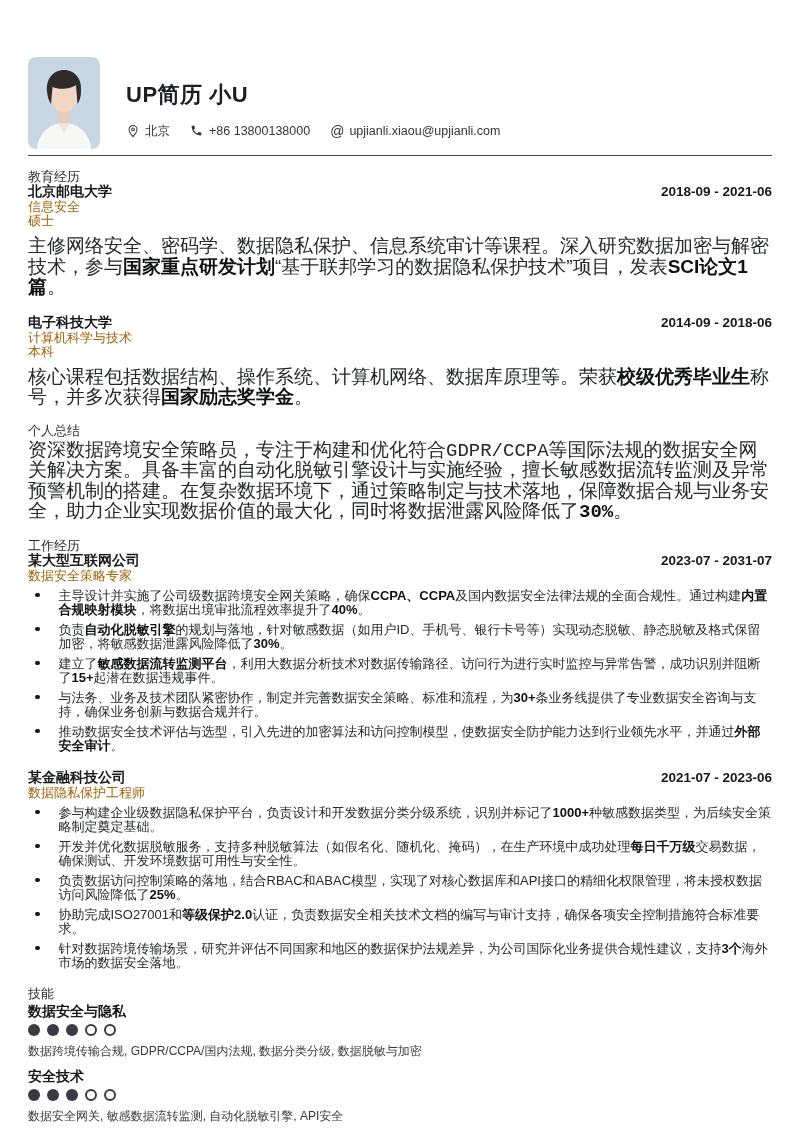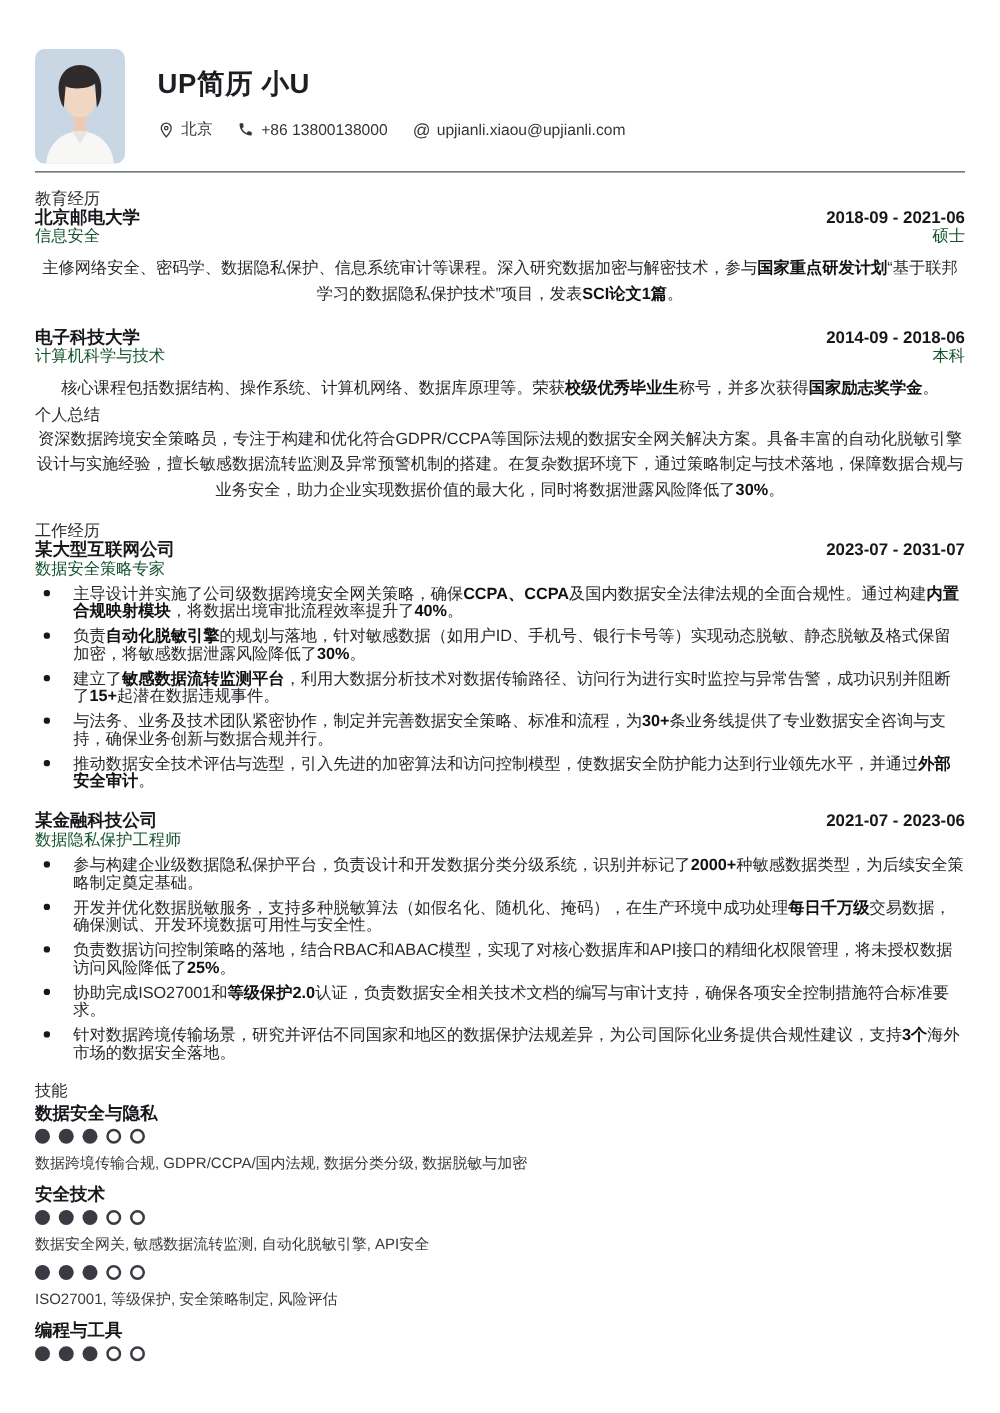--- a/index.html
+++ b/index.html
@@ -1,43 +1,43 @@
 <!DOCTYPE html>
 <html><head>
 <meta charset="utf-8">
 <style>
   * { margin:0; padding:0; box-sizing:border-box; }
   html,body { width:800px; height:1130px; overflow:hidden; background:#ffffff; }
   body { font-family:"Liberation Sans","DejaVu Sans",sans-serif; color:#26282c; }
   .page { padding:0 28px; }
 
   
-  .header { display:flex; align-items:flex-start; gap:26px; padding-top:39px; }
+  .header { display:flex; align-items:center; gap:26px; padding-top:57px; }
   .photo { width:72px; height:92px; border-radius:8px; overflow:hidden; flex:none; }
   .photo svg { display:block; }
   .head-info { padding-top:13px; }
   .name { font-size:22px; font-weight:700; color:#1c1e22; letter-spacing:.5px; }
   .contact { display:flex; align-items:center; gap:20px; margin-top:13px; font-size:12.5px; color:#33353a; }
   .citem { display:flex; align-items:center; gap:5px; }
   .cicon { width:14px; height:14px; display:inline-flex; }
   .at-glyph { font-size:14px; color:#33353a; line-height:14px; }
 
   .divider { border-top:1.2px solid #4c4e52; margin-top:6px; }
 
   
   .section { margin-top:13px; }
   .section-label { font-size:13px; line-height:15px; color:#2a2c30; font-weight:400; }
 
   .entry { margin-top:0; }
   .entry + .entry { margin-top:17px; }
   .row { display:flex; justify-content:space-between; align-items:baseline; }
   .entry-title { font-size:14px; line-height:15px; font-weight:700; color:#17181b; }
   .entry-date { font-size:13.5px; line-height:15px; font-weight:700; color:#17181b; white-space:nowrap; }
-  .entry-sub { font-size:13px; line-height:14px; color:#14532d; margin-top:1px; }
-  .para { font-size:13px; line-height:20.5px; margin-top:8px; color:#26282c;text-align:center; }
+  .entry-sub { font-size:13px; line-height:14px; color:#a16207; margin-top:1px;flex-direction:column; }
+  .para { font-size:19px; line-height:20.5px; margin-top:8px; color:#26282c; }
   b { font-weight:700; color:#101113; }
 
   
   .bullets { margin-top:4px; }
   .bullet { display:flex; margin-top:6px; font-size:13px; line-height:14px; }
   .bullet-marker { width:4.5px; height:4.5px; border-radius:50%; background:#17181b; flex:none; margin:4px 19px 0 7px; }
   .bullet-text { flex:1; }
 
   
   .skill { margin-top:10px; }
@@ -115,21 +115,21 @@
         <span class="entry-date">2014-09 - 2018-06</span>
       </div>
       <div class="row entry-sub">
         <span>计算机科学与技术</span>
         <span>本科</span>
       </div>
       <div class="para"><span>核心课程包括数据结构、操作系统、计算机网络、数据库原理等。荣获</span><b>校级优秀毕业生</b><span>称号，并多次获得</span><b>国家励志奖学金</b><span>。</span></div>
     </div>
   </div>
 
-  <div class="section" style="margin-top:3px;">
+  <div class="section" style="margin-top:16px;font-family:Liberation Mono, monospace;">
     <div class="section-label">个人总结</div>
     <div class="para" style="margin-top:2px;"><span>资深数据跨境安全策略员，专注于构建和优化符合GDPR/CCPA等国际法规的数据安全网关解决方案。具备丰富的自动化脱敏引擎设计与实施经验，擅长敏感数据流转监测及异常预警机制的搭建。在复杂数据环境下，通过策略制定与技术落地，保障数据合规与业务安全，助力企业实现数据价值的最大化，同时将数据泄露风险降低了</span><b>30%</b><span>。</span></div>
   </div>
 
   <div class="section" style="margin-top:15px;">
     <div class="section-label">工作经历</div>
 
     <div class="entry">
       <div class="row">
         <span class="entry-title">某大型互联网公司</span>
@@ -162,21 +162,21 @@
 
     <div class="entry">
       <div class="row">
         <span class="entry-title">某金融科技公司</span>
         <span class="entry-date">2021-07 - 2023-06</span>
       </div>
       <div class="entry-sub">数据隐私保护工程师</div>
       <div class="bullets">
         <div class="bullet">
             <span class="bullet-marker"></span>
-            <span class="bullet-text"><span>参与构建企业级数据隐私保护平台，负责设计和开发数据分类分级系统，识别并标记了</span><b>2000+</b><span>种敏感数据类型，为后续安全策略制定奠定基础。</span></span>
+            <span class="bullet-text"><span>参与构建企业级数据隐私保护平台，负责设计和开发数据分类分级系统，识别并标记了</span><b>1000+</b><span>种敏感数据类型，为后续安全策略制定奠定基础。</span></span>
           </div>
         <div class="bullet">
             <span class="bullet-marker"></span>
             <span class="bullet-text"><span>开发并优化数据脱敏服务，支持多种脱敏算法（如假名化、随机化、掩码），在生产环境中成功处理</span><b>每日千万级</b><span>交易数据，确保测试、开发环境数据可用性与安全性。</span></span>
           </div>
         <div class="bullet">
             <span class="bullet-marker"></span>
             <span class="bullet-text"><span>负责数据访问控制策略的落地，结合RBAC和ABAC模型，实现了对核心数据库和API接口的精细化权限管理，将未授权数据访问风险降低了</span><b>25%</b><span>。</span></span>
           </div>
         <div class="bullet">

